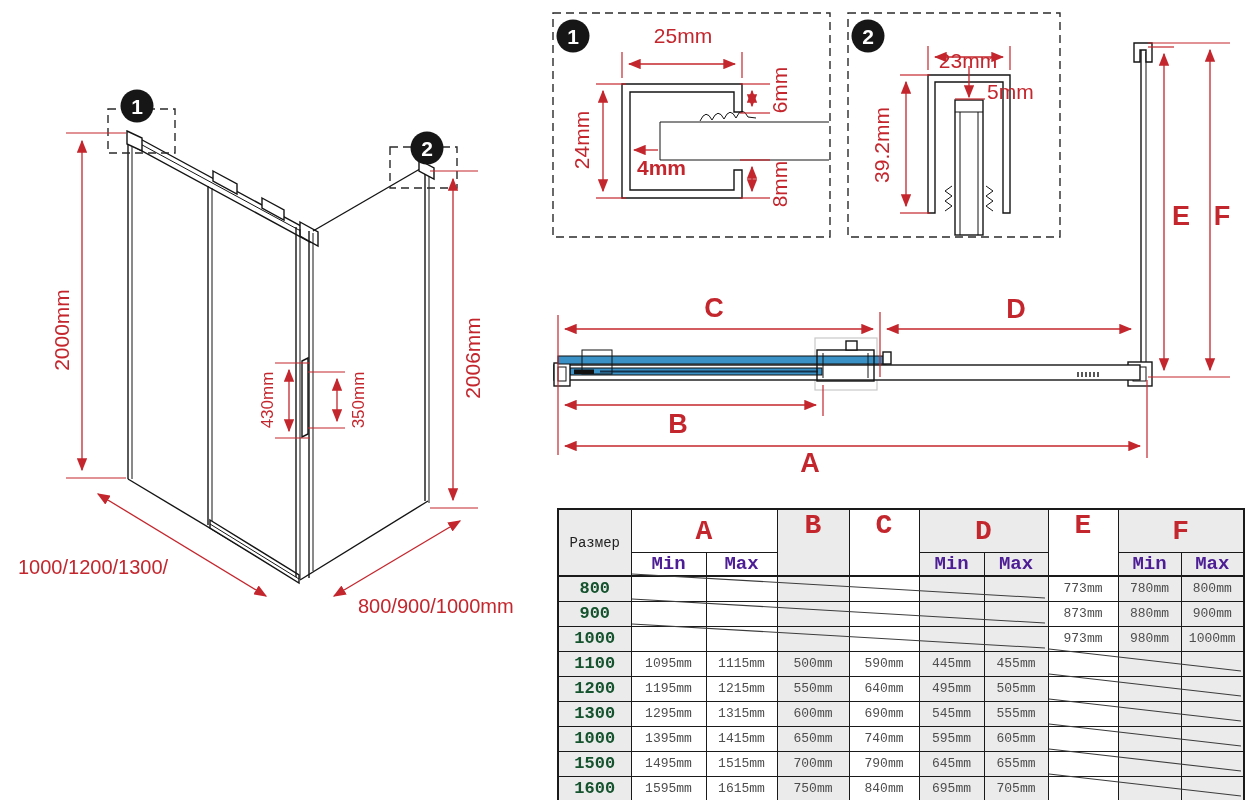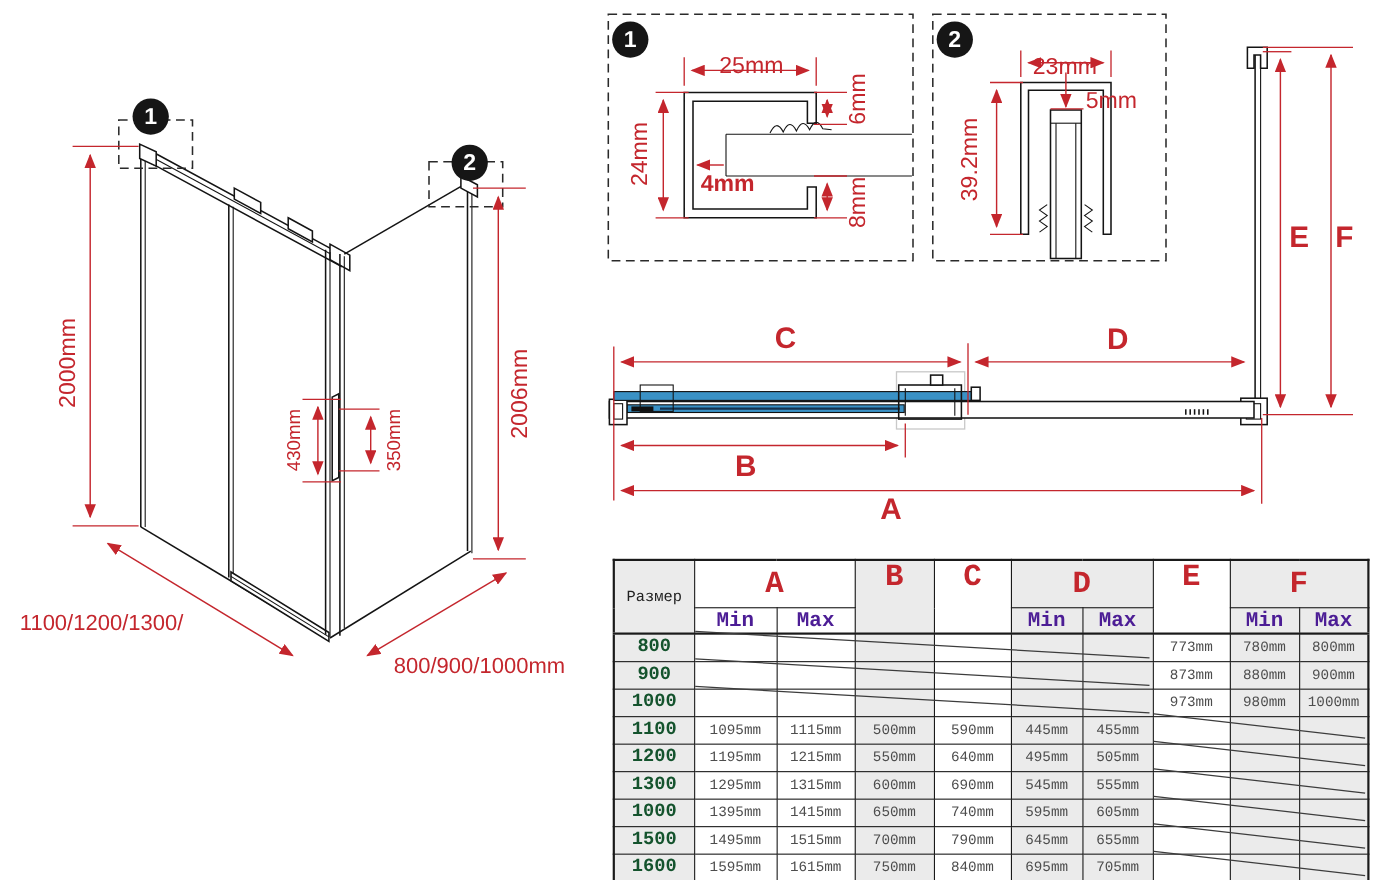--- a/index.html
+++ b/index.html
@@ -372,25 +372,25 @@
     <line class="strike" x1="1049" y1="749" x2="1241" y2="771"></line>
     <line class="strike" x1="1049" y1="774" x2="1241" y2="796"></line>
   </svg>
 
   <div class="badge" style="left:137px; top:106px;">1</div>
   <div class="badge" style="left:427px; top:148px;">2</div>
   <span class="lbl f21 rot" style="left:62px; top:330px;">2000mm</span>
   <span class="lbl f21 rot" style="left:473px; top:358px;">2006mm</span>
   <span class="lbl f17 rot" style="left:268px; top:400px;">430mm</span>
   <span class="lbl f17 rot" style="left:359px; top:400px;">350mm</span>
-  <span class="lbl f20" style="left:18px; top:556px;">1100/1200/1300/</span>
+  <span class="lbl f20" style="left:18px; top:556px;">1000/1200/1300/</span>
   <span class="lbl f20" style="left:358px; top:595px;">800/900/1000mm</span>
 
   <div class="badge" style="left:573px; top:36px;">1</div>
-  <span class="lbl f21 ctr" style="left:683px; top:60px;">25mm</span>
+  <span class="lbl f21 ctr" style="left:683px; top:36px;">25mm</span>
   <span class="lbl f21 rot" style="left:582px; top:140px;">24mm</span>
   <span class="lbl f21" style="left:637px; top:156px;font-weight:bold;">4mm</span>
   <span class="lbl f21 rot" style="left:780px; top:90px;">6mm</span>
   <span class="lbl f21 rot" style="left:780px; top:184px;">8mm</span>
 
   <div class="badge" style="left:868px; top:36px;">2</div>
   <span class="lbl f21 ctr" style="left:968px; top:36px;margin-top:25px;">23mm</span>
   <span class="lbl f21 rot" style="left:882px; top:145px;">39.2mm</span>
   <span class="lbl f21" style="left:987px; top:80px;">5mm</span>
 

